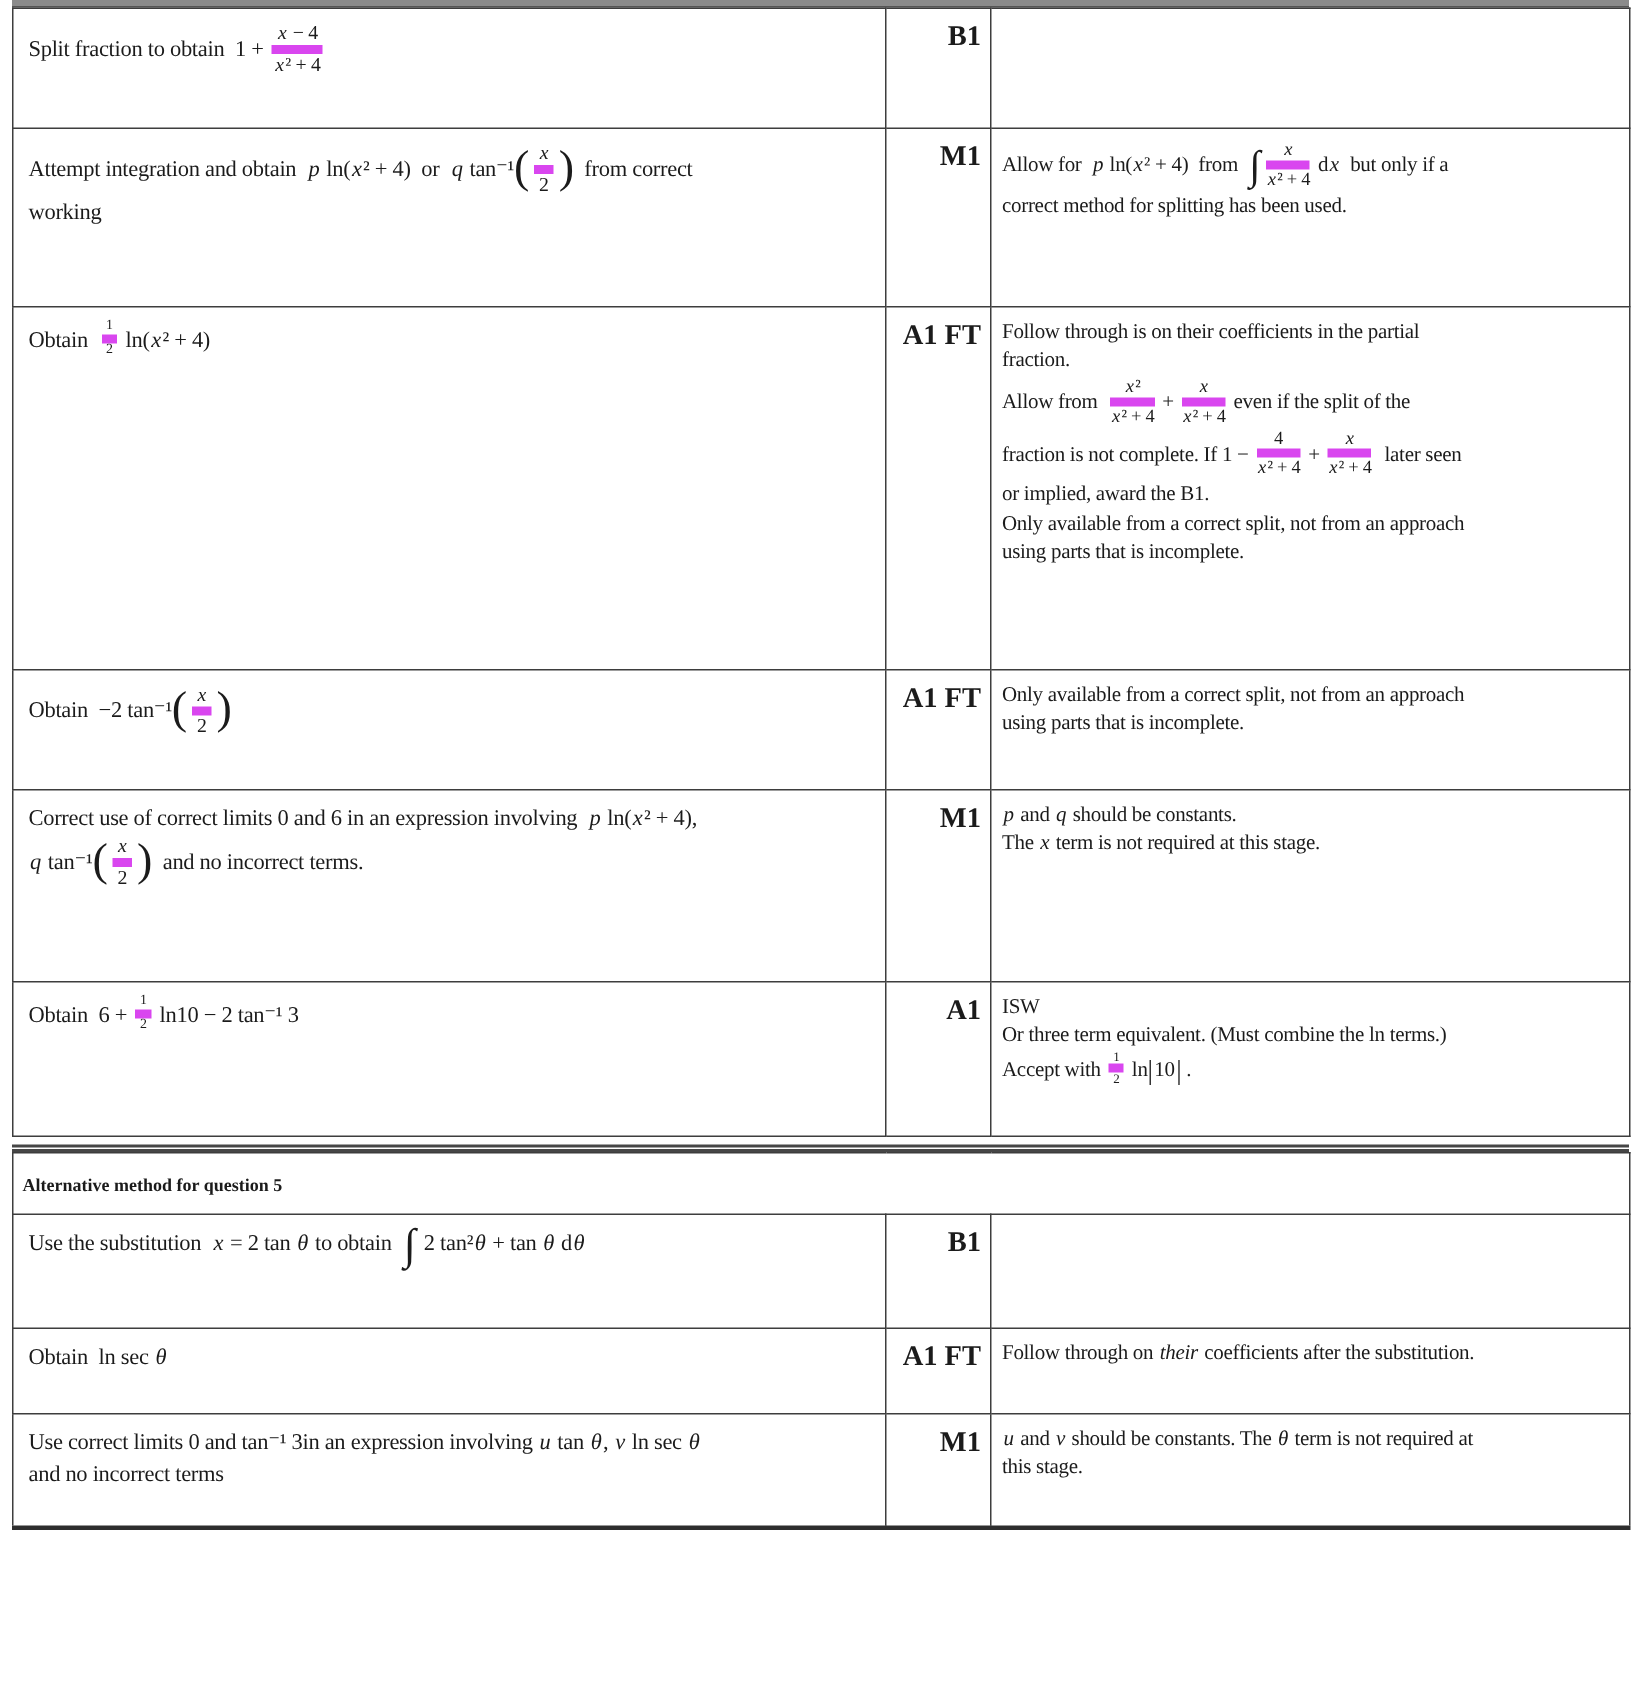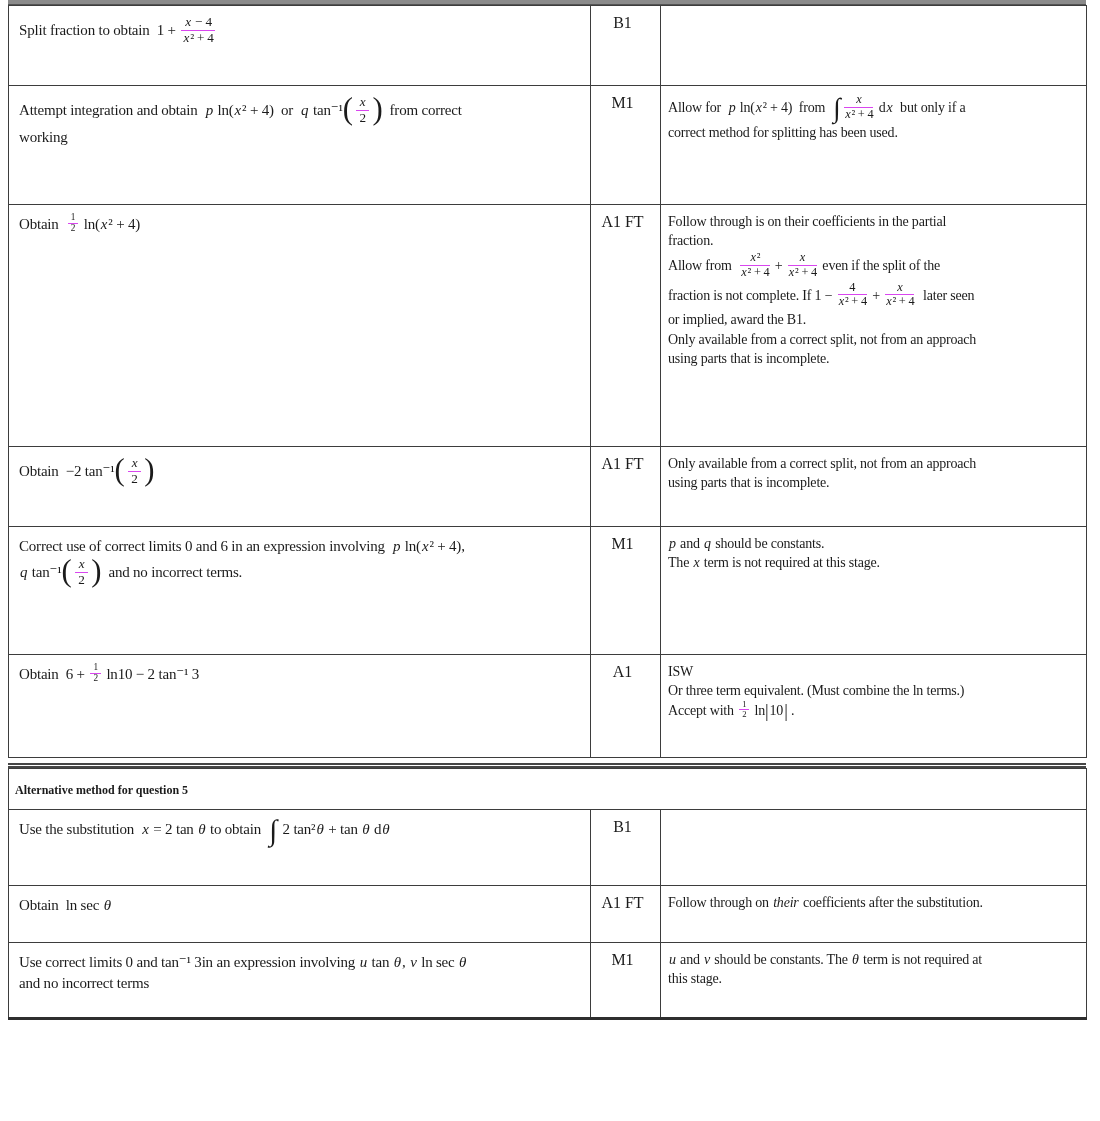--- a/index.html
+++ b/index.html
@@ -14,30 +14,30 @@
   .t1{border-top:1px solid #3d3d3d;}
   .t2wrap{margin-top:5px;border-top:5px double #464646;}
   .t2{border-bottom:3px solid #2e2e2e;}
   
   .r0 td{height:64px;} .r1 td{height:103px;} .r2 td{height:226px;}
   .r3 td{height:64px;} .r4 td{height:112px;} .r5 td{height:87px;}
   .rh td{height:30px;} .ra0 td{height:60px;} .ra1 td{height:56px;}
   .ra2 td{height:43px;} .ra3 td{height:41px;} .ra4 td{height:59px;}
   
   .answer{padding:9px 6px 6px 10px;font-size:15px;letter-spacing:-0.2px;}
-  .markc{text-align:center;padding:8px 6px 0 0;font-weight:normal;font-size:16px;white-space:nowrap;}
+  .markc{text-align:right;padding:8px 6px 0 0;font-weight:bold;font-size:19px;white-space:nowrap;}
   .guide{padding:7px 2px 6px 7px;font-size:14px;letter-spacing:-0.2px;}
   .alth{padding:6px 2px 4px 6px;font-weight:bold;font-size:12px;vertical-align:middle;}
   .gline{line-height:1.32;margin:1px 0;}
   
   .mt{white-space:pre-wrap;}
   .mi{font-style:italic;white-space:pre-wrap;padding:0 1px;}
   .frac{display:inline-block;vertical-align:middle;text-align:center;
         font-size:0.88em;line-height:1.12;padding:0 2px;position:relative;top:-1px;}
-  .frac .num{display:block;border-bottom:1px solid #d946ef;padding:0 3px 0;}
+  .frac .num{display:block;border-bottom:6px solid #d946ef;padding:0 3px 0;}
   .frac .den{display:block;padding-top:0;}
   .frac.sm{font-size:0.62em;line-height:1.05;top:-2px;}
   .intg{font-size:1.95em;line-height:0;vertical-align:-0.2em;padding:0 2px 0 1px;}
   .bd{font-size:2.05em;line-height:0;vertical-align:-0.13em;font-weight:normal;}
   .md{font-size:1.3em;line-height:0;vertical-align:-0.1em;}
   .gc{padding:0 1px;}
 </style>
 </head>
 <body>
 

